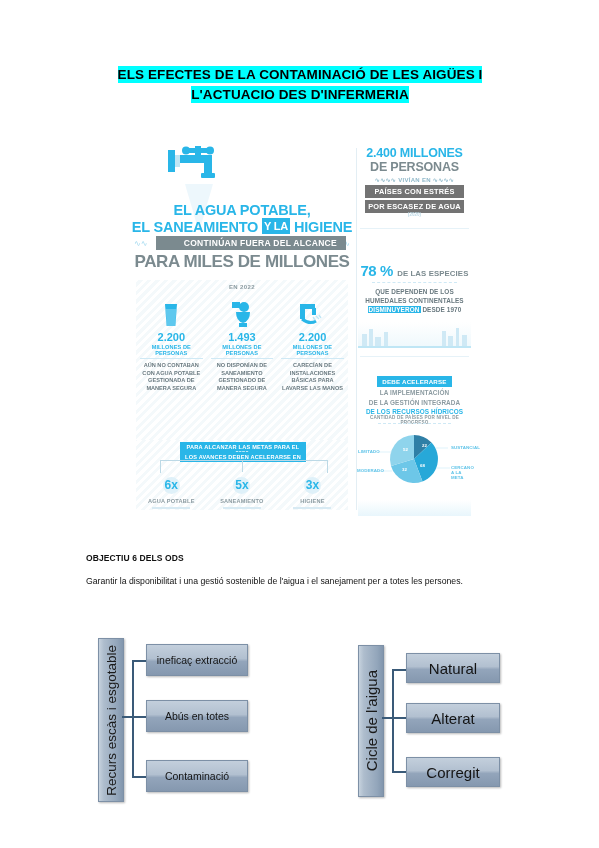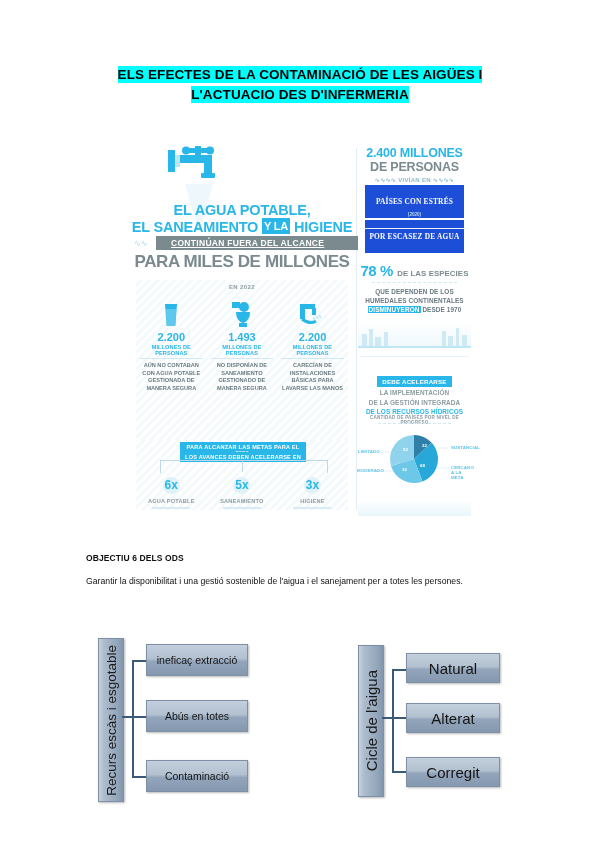--- a/index.html
+++ b/index.html
@@ -46,23 +46,23 @@
   .head1{
     position:absolute;left:0;top:62px;width:228px;text-align:center;
     font-size:14.5px;font-weight:bold;color:#29b6e8;
     letter-spacing:-0.2px;line-height:16px;
   }
   .ylabel{
     background:#29b6e8;color:#ffffff;padding:0 2px;font-size:11px;
     display:inline-block;vertical-align:2px;
   }
   .head2{
-    position:absolute;left:28px;top:96px;width:172px;text-align:left;
+    position:absolute;left:28px;top:96px;width:172px;text-align:right;
     background:#7b8a8f;color:#fff;font-size:8.5px;font-weight:bold;
-    letter-spacing:.3px;padding:2px 15px;text-decoration:underline;
+    letter-spacing:.3px;padding:2px 9px;
   }
   .head2wave{position:absolute;top:99px;font-size:8px;color:#9fd8ef;}
   .head2wave.l{left:6px;} .head2wave.r{right:6px;}
   .head3{
     position:absolute;left:0;top:112px;width:228px;text-align:center;
     font-size:17px;font-weight:bold;color:#7b8a8f;letter-spacing:-0.4px;
   }
 
   
   .stats-panel{
@@ -109,22 +109,22 @@
 
   
   .r-num{
     position:absolute;left:0;top:6px;width:117px;text-align:center;
     font-size:12.5px;font-weight:bold;color:#29b6e8;line-height:14px;letter-spacing:-0.2px;
   }
   .r-num .l2{color:#7b8a8f;}
   .r-viv{position:absolute;left:0;top:36px;width:117px;text-align:center;
     font-size:6px;font-weight:bold;color:#8fb8c9;letter-spacing:.3px;}
   .r-tagwrap{position:absolute;left:9px;top:45px;width:99px;text-align:center;}
-  .r-tag{display:block;background:#1d4ed8;color:#fff;font-size:7.4px;font-weight:bold;
-    padding:12px 0;margin-bottom:1.5px;letter-spacing:.2px;font-family:Liberation Serif, serif;}
+  .r-tag{display:block;background:#737373;color:#fff;font-size:7.4px;font-weight:bold;
+    padding:2px 0;margin-bottom:1.5px;letter-spacing:.2px;}
   .r-year{position:absolute;left:0;top:72px;width:117px;text-align:center;
     font-size:4.6px;font-weight:bold;color:#bcd9e6;}
   .r-sep{position:absolute;left:4px;top:88px;width:109px;height:1px;background:#e6f2f8;}
 
   .r-pct{position:absolute;left:0;top:122px;width:117px;text-align:center;}
   .r-pct .big{font-size:15px;font-weight:bold;color:#29b6e8;letter-spacing:-0.5px;}
   .r-pct .small{font-size:7.8px;font-weight:bold;color:#7b8a8f;letter-spacing:.1px;}
   .r-dash{position:absolute;left:16px;top:142px;width:85px;border-top:1px dashed #cfe9f5;}
   .r-sub{position:absolute;left:2px;top:147px;width:113px;text-align:center;
     font-size:6.4px;font-weight:bold;color:#6a7a80;line-height:9px;letter-spacing:.1px;}

